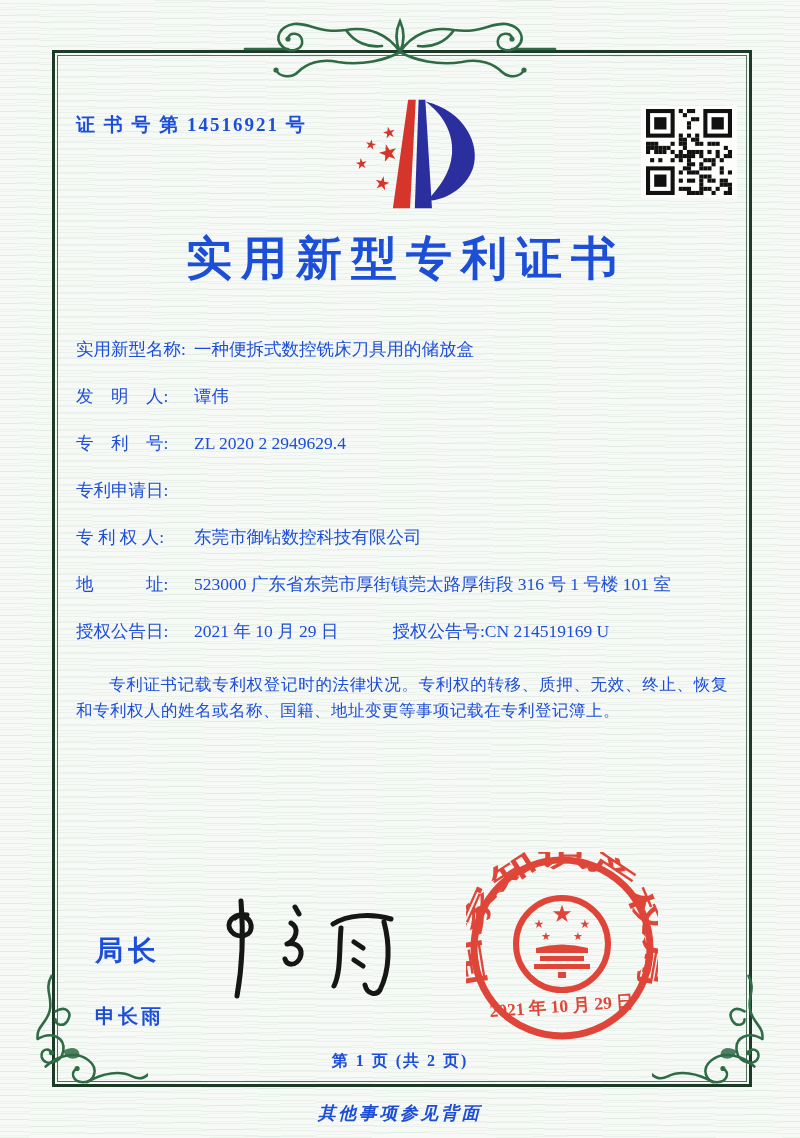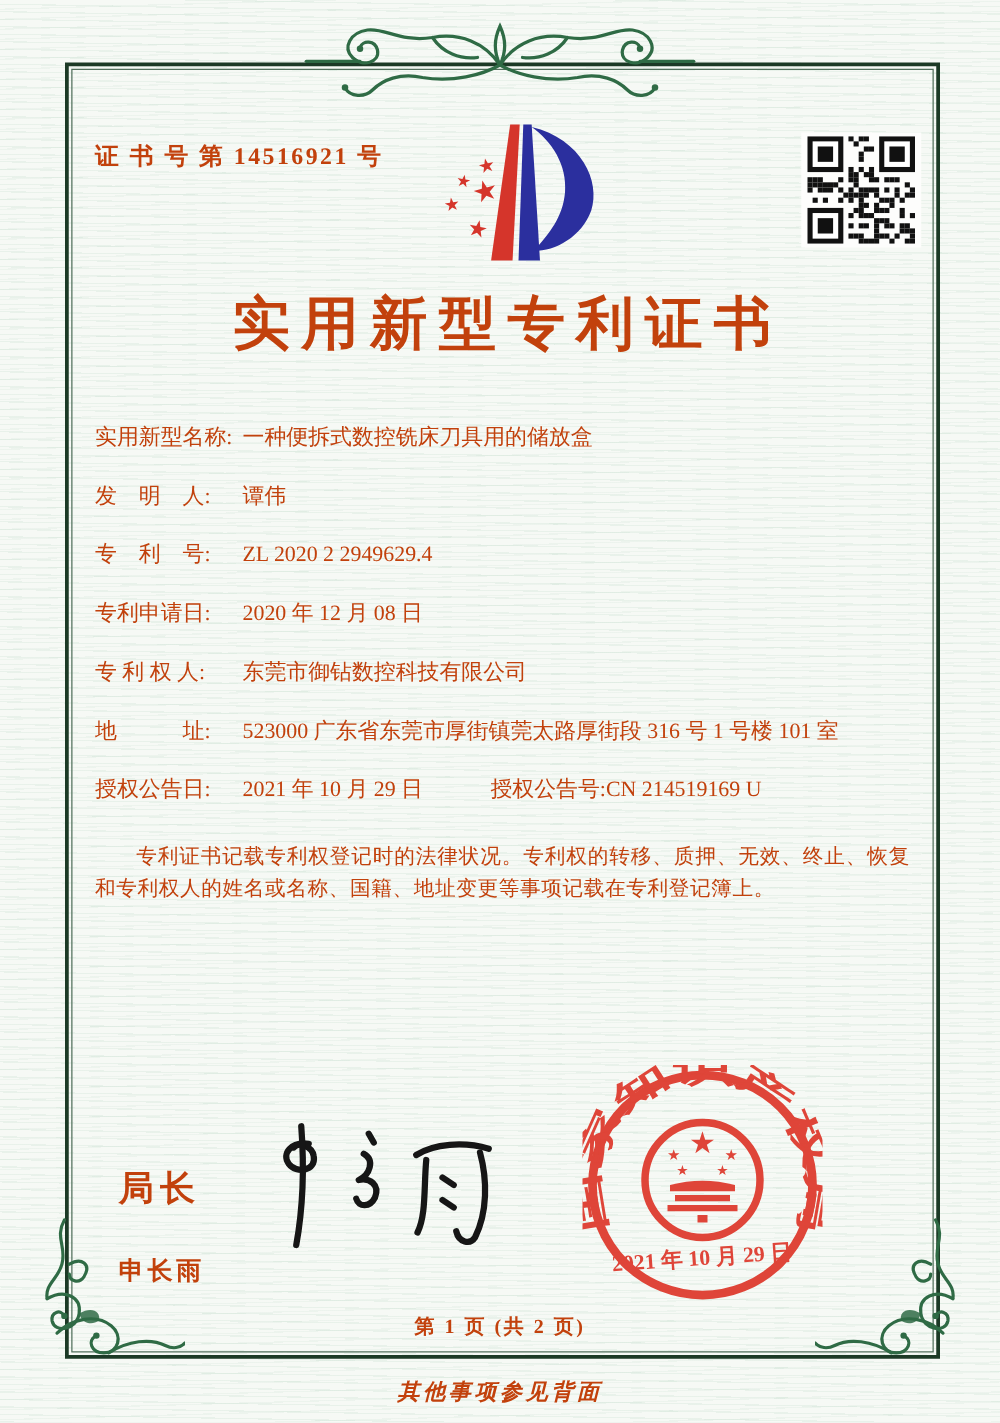--- a/index.html
+++ b/index.html
@@ -1,19 +1,19 @@
 <!DOCTYPE html>
 <html><head>
 <meta charset="utf-8">
 <style>
   * { margin:0; padding:0; box-sizing:border-box; }
   body { font-family:"Liberation Serif","DejaVu Serif",serif; background:#e8e8e4; }
   .page {
     position:relative; width:800px; height:1138px; margin:0 auto; overflow:hidden;
-    background:#f6f9f5; color:#c2410c;
+    background:#f6f9f5; color:#1d4ed8;
   }
   
   .page::before {
     content:""; position:absolute; inset:0; pointer-events:none;
     background-image:
       repeating-linear-gradient(1deg, rgba(140,190,160,.13) 0 1px, transparent 1px 6px),
       repeating-linear-gradient(-1.6deg, rgba(140,190,160,.09) 0 1px, transparent 1px 8px);
   }
   .frame {
     position:absolute; left:52px; top:50px; width:700px; height:1037px;
@@ -266,21 +266,20 @@
     <div class="row">
       <span class="lbl">发　明　人:</span>
       <span class="val">谭伟</span>
     </div>
     <div class="row">
       <span class="lbl">专　利　号:</span>
       <span class="val">ZL 2020 2 2949629.4</span>
     </div>
     <div class="row">
       <span class="lbl">专利申请日:</span>
-      <span class="val">2020 年 12 月 08 日</span>
     </div>
     <div class="row">
       <span class="lbl">专 利 权 人:</span>
       <span class="val">东莞市御钻数控科技有限公司</span>
     </div>
     <div class="row">
       <span class="lbl">地　　　址:</span>
       <span class="val">523000 广东省东莞市厚街镇莞太路厚街段 316 号 1 号楼 101 室</span>
     </div>
     <div class="row">

